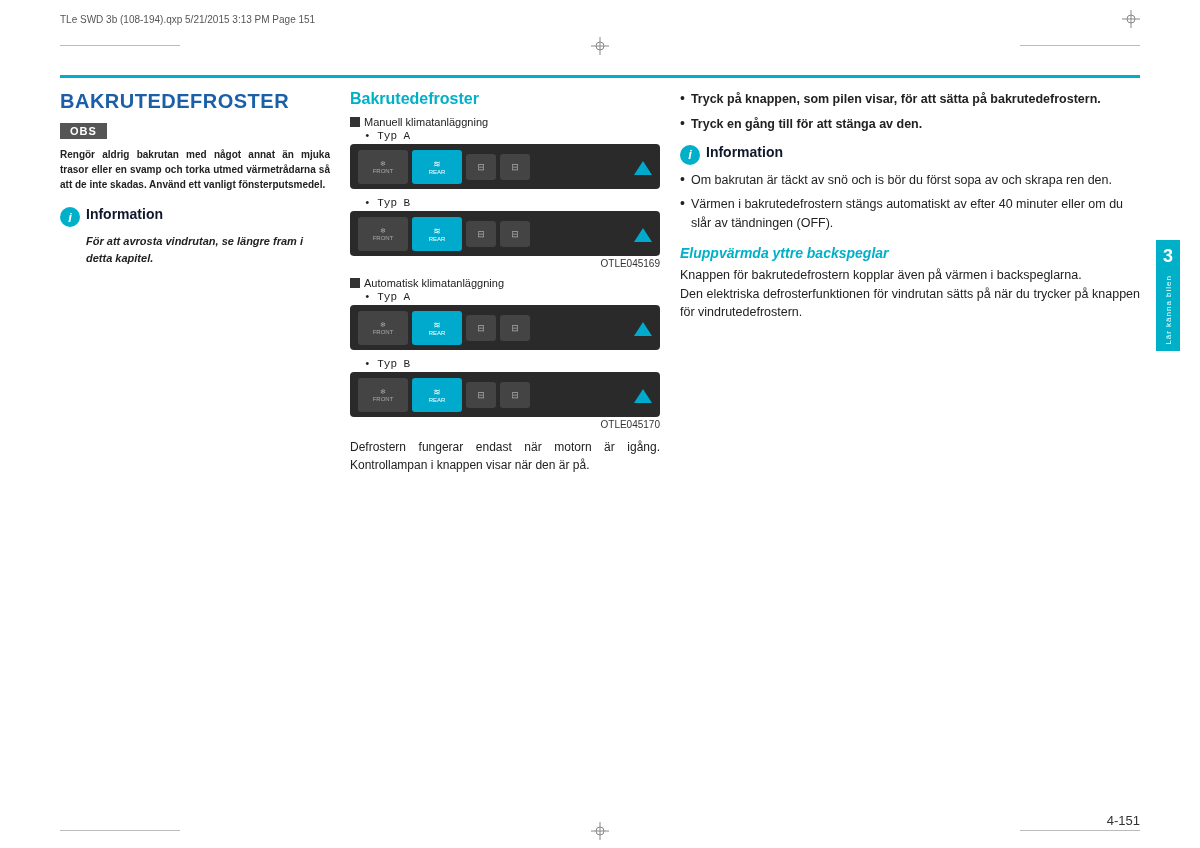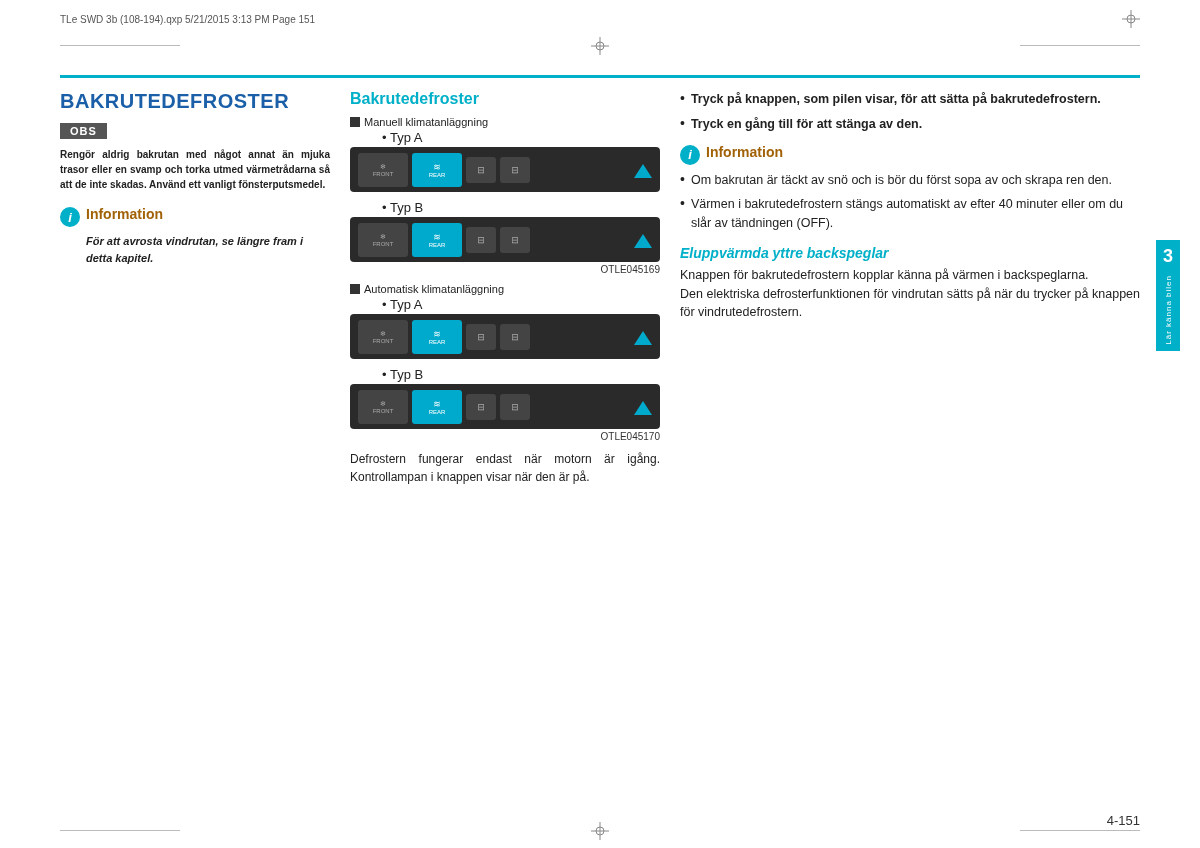--- a/index.html
+++ b/index.html
@@ -182,21 +182,21 @@
       border-radius: 50%;
       display: flex;
       align-items: center;
       justify-content: center;
       flex-shrink: 0;
       margin-top: 1px;
     }
     .info-title {
       font-size: 14px;
       font-weight: bold;
-      color: #a16207;
+      color: #0f172a;
     }
     .info-text {
       font-size: 11px;
       font-style: italic;
       font-weight: bold;
       line-height: 1.5;
       margin-top: 4px;
       margin-left: 26px;
     }
 
@@ -219,23 +219,24 @@
       gap: 4px;
       margin-bottom: 2px;
     }
     .panel-label .square-icon {
       width: 10px;
       height: 10px;
       background: #333;
       display: inline-block;
     }
     .panel-sublabel {
-      font-size: 13px;
-      margin-left: 32px;
+      font-size: 11px;
+      margin-left: 14px;
       margin-bottom: 2px;
+      font-family: Liberation Mono, monospace;
     }
 
     
     .panel-display {
       background: #2a2a2a;
       border-radius: 4px;
       padding: 5px 8px;
       display: flex;
       align-items: center;
       gap: 4px;
@@ -566,21 +567,21 @@
             <span class="right-info-bullet-text">Om bakrutan är täckt av snö och is bör du först sopa av och skrapa ren den.</span>
           </div>
           <div class="right-info-bullet">
             <span class="bullet-dot">•</span>
             <span class="right-info-bullet-text">Värmen i bakrutedefrostern stängs automatiskt av efter 40 minuter eller om du slår av tändningen (OFF).</span>
           </div>
         </div>
       </div>
 
       <div class="sub-heading">Eluppvärmda yttre backspeglar</div>
-      <div class="sub-text">Knappen för bakrutedefrostern kopplar känna på värmen i backspeglarna.</div>
+      <div class="sub-text">Knappen för bakrutedefrostern kopplar även på värmen i backspeglarna.</div>
 
       <div class="sub-text">Den elektriska defrosterfunktionen för vindrutan sätts på när du trycker på knappen för vindrutedefrostern.</div>
 
       <div class="side-tab" style="position:absolute;right:-40px;top:150px;width:24px;padding:6px 2px;background:#00b0c8;border-radius:0;">
         <span class="side-tab-number" style="font-size:18px;font-weight:bold;color:#fff;display:block;text-align:center;margin-bottom:8px;">3</span>
         <span class="side-tab-text" style="font-size:8px;writing-mode:vertical-rl;text-orientation:mixed;transform:rotate(180deg);color:#fff;letter-spacing:1px;display:block;text-align:center;">Lär känna bilen</span>
       </div>
     </div>
 
   </div>

